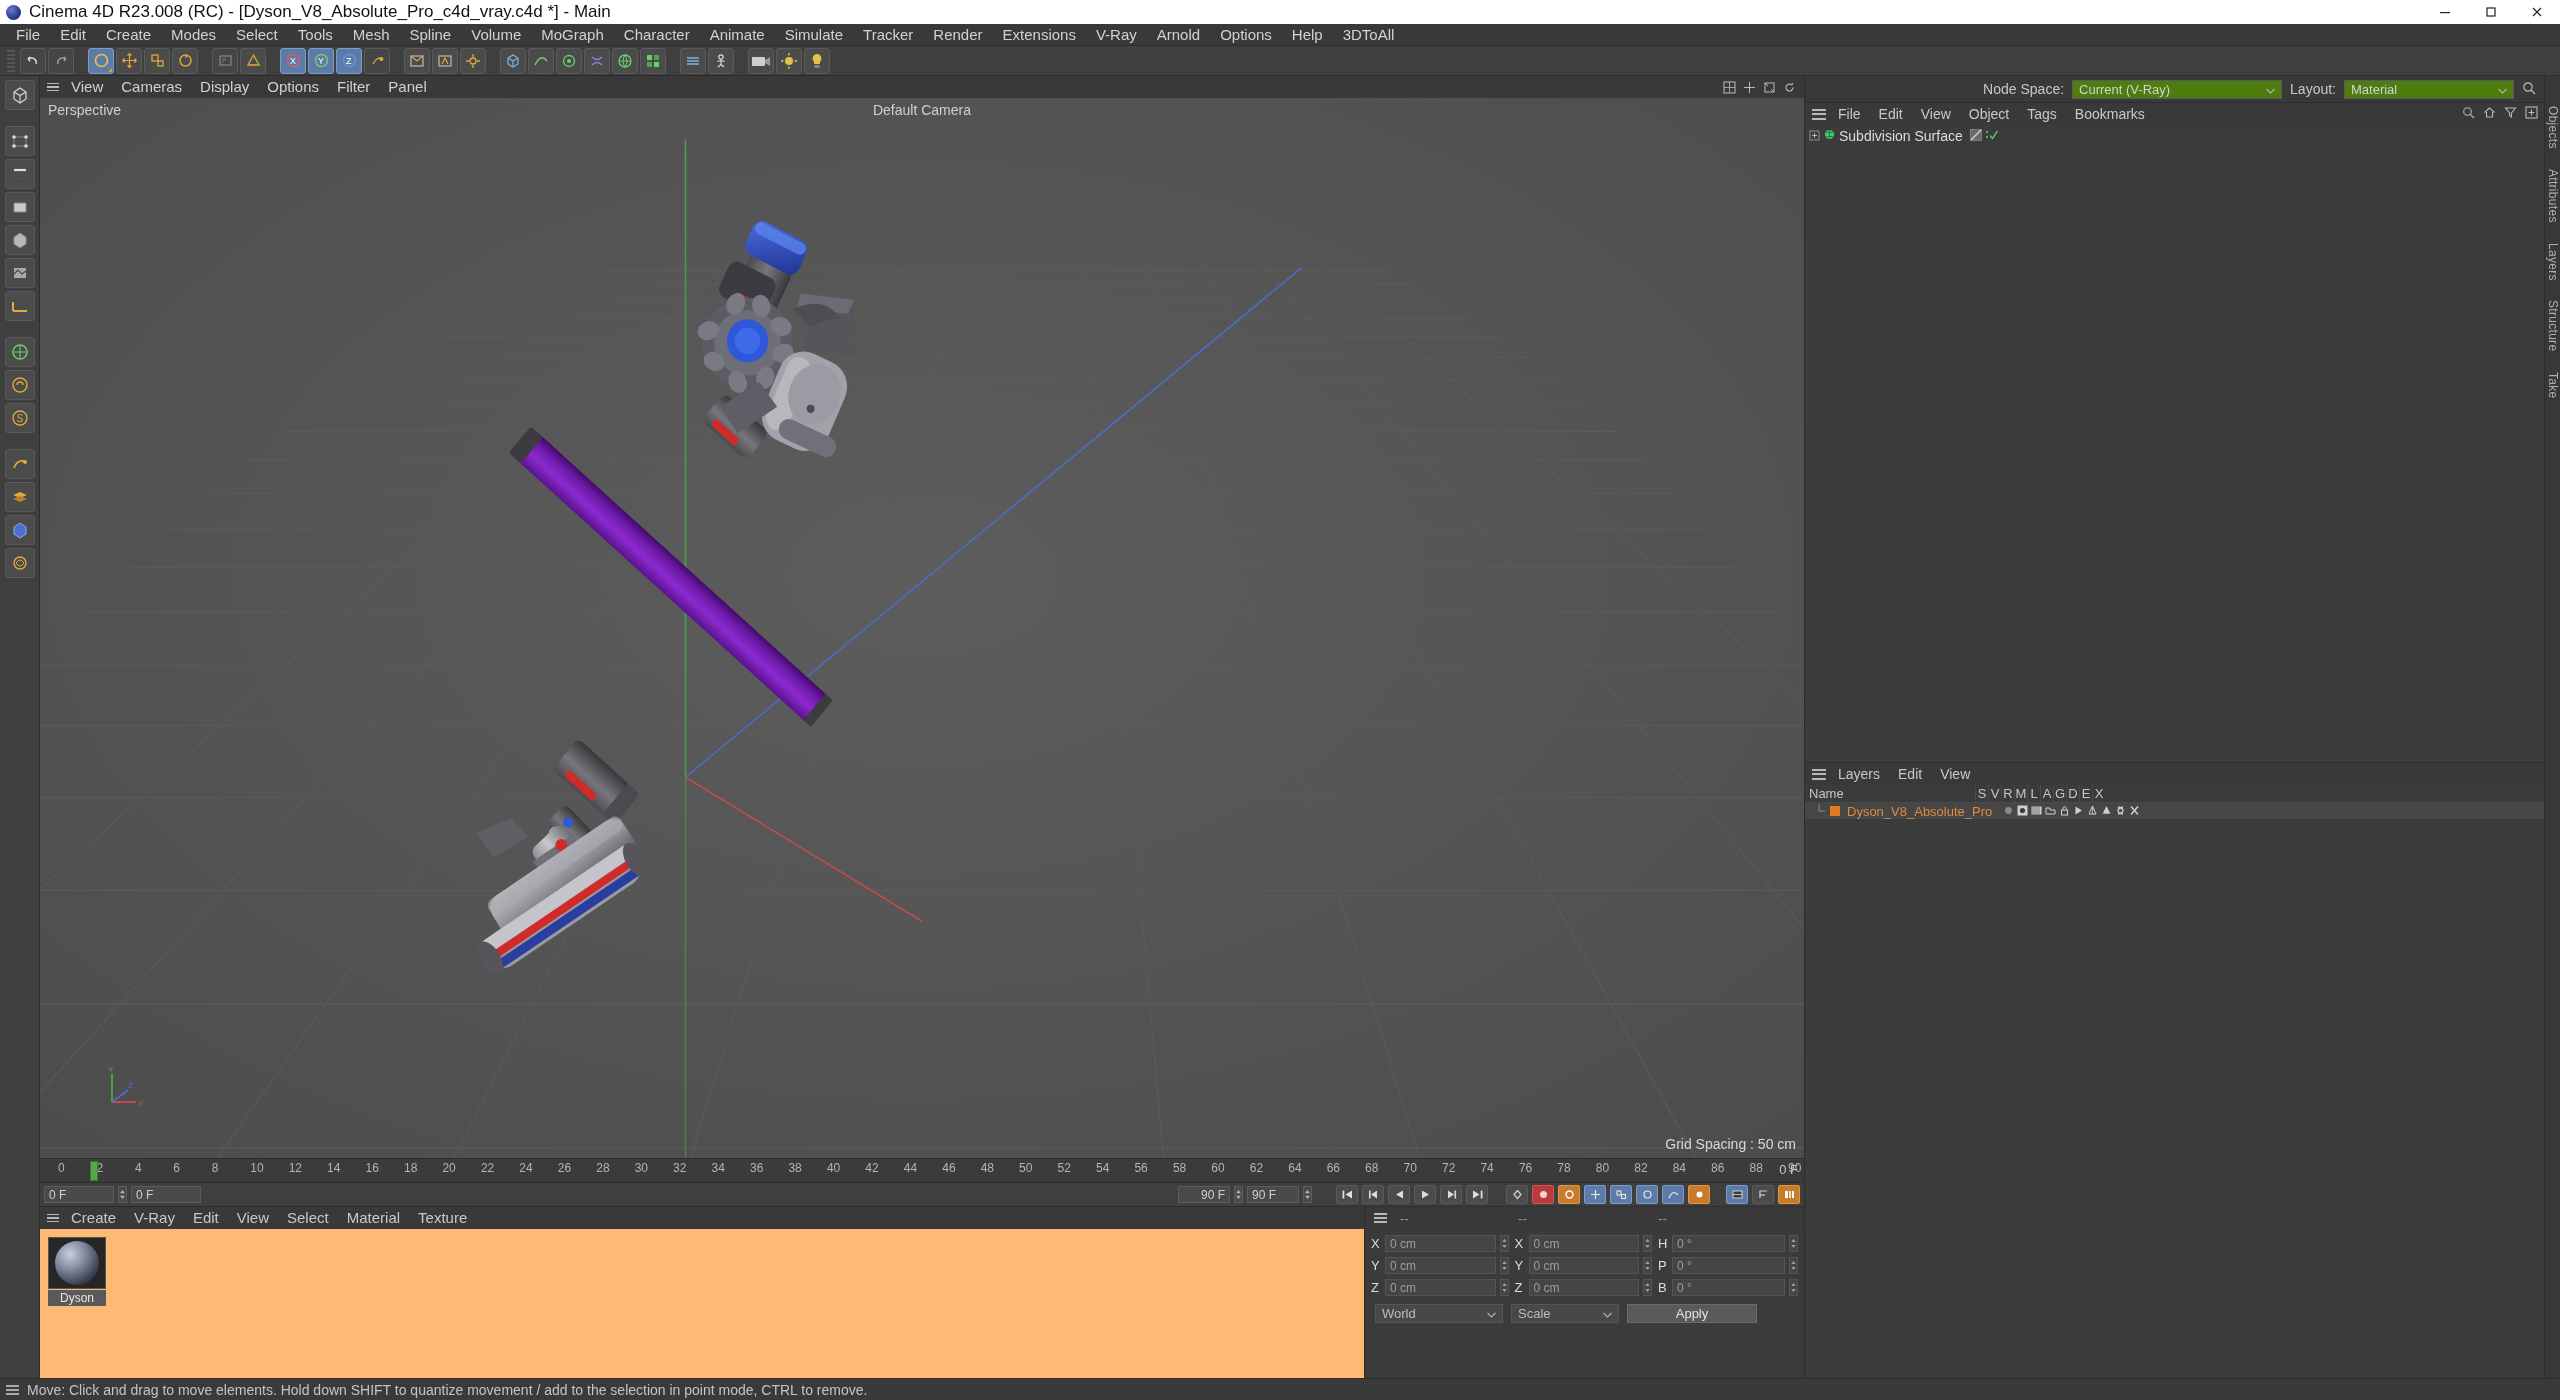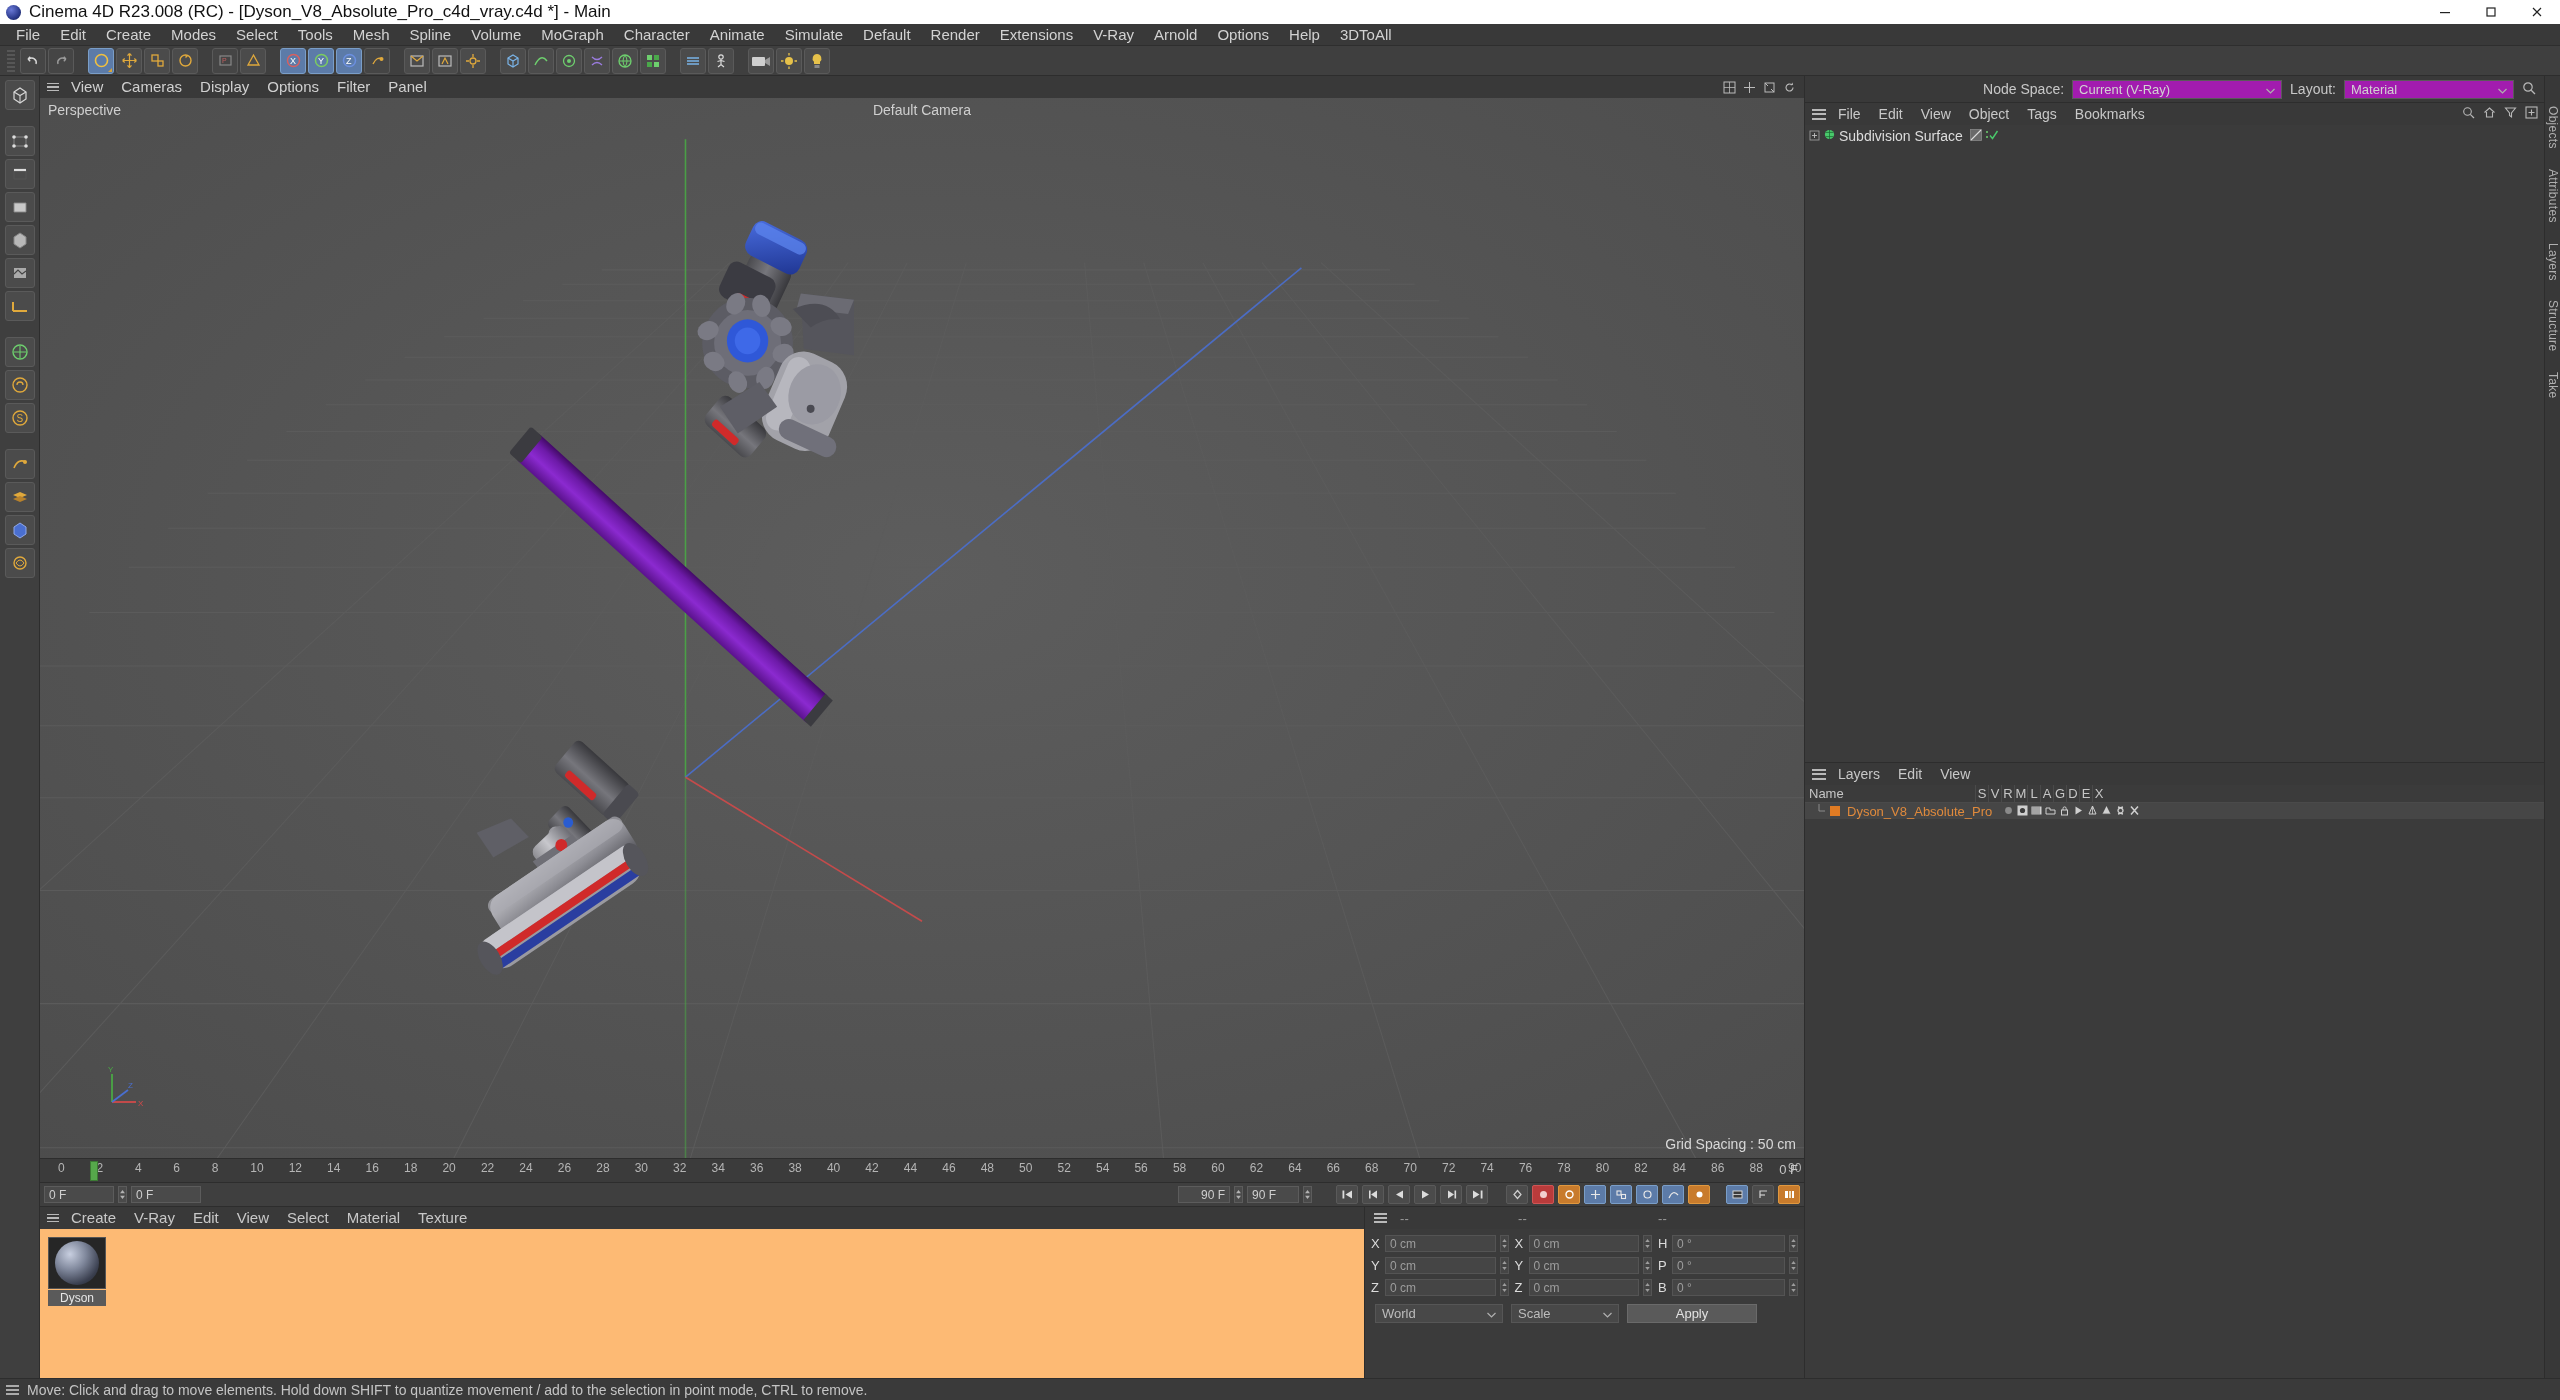--- a/index.html
+++ b/index.html
@@ -139,21 +139,21 @@
      display:flex; align-items:center; padding:0 6px; position:relative; }
   .csel .cv { margin-left:auto; }
   .capply { height:19px; background:#5a5a5a; border:1px solid #6a6a6a; font-size:13px; color:#e2e2e2;
      display:flex; align-items:center; justify-content:center; }
 
   
   .rightcol { width:740px; flex:0 0 740px; display:flex; flex-direction:column;
      background:#3b3b3b; border-left:1px solid #2d2d2d; }
   .topbarR { height:26px; background:#393939; display:flex; align-items:center; justify-content:flex-end;
      gap:8px; padding-right:8px; font-size:14px; flex:0 0 26px; }
-  .selbox { height:19px; background:#a21caf; border:1px solid #5a5a5a; font-size:13px; color:#d2d2d2;
+  .selbox { height:19px; background:#4d7c0f; border:1px solid #5a5a5a; font-size:13px; color:#d2d2d2;
      display:flex; align-items:center; padding:0 6px; }
   .selbox .cv { margin-left:10px; }
   .objmgr { flex:0 0 660px; display:flex; flex-direction:column; background:#3b3b3b; border-top:1px solid #2d2d2d; }
   .objtabs { height:22px; background:#393939; display:flex; align-items:center; font-size:14px;
      padding-left:4px; flex:0 0 22px; }
   .objtabs .mi { padding:0 8px; line-height:22px; }
   .objtabs .right-icons { margin-left:auto; display:flex; gap:8px; padding-right:6px; align-items:center; }
   .objlist { flex:1 1 auto; background:#3b3b3b; padding-top:2px; }
   .objrow { display:flex; align-items:center; height:17px; font-size:14px; padding-left:4px; gap:3px; }
   .objrow .name { color:#dcdcdc; }
@@ -216,21 +216,21 @@
       <div class="mi">Modes</div>
       <div class="mi">Select</div>
       <div class="mi">Tools</div>
       <div class="mi">Mesh</div>
       <div class="mi">Spline</div>
       <div class="mi">Volume</div>
       <div class="mi">MoGraph</div>
       <div class="mi">Character</div>
       <div class="mi">Animate</div>
       <div class="mi">Simulate</div>
-      <div class="mi">Default</div>
+      <div class="mi">Tracker</div>
       <div class="mi">Render</div>
       <div class="mi">Extensions</div>
       <div class="mi">V-Ray</div>
       <div class="mi">Arnold</div>
       <div class="mi">Options</div>
       <div class="mi">Help</div>
       <div class="mi">3DToAll</div>
     </div>
 
   <div class="toolbar">

